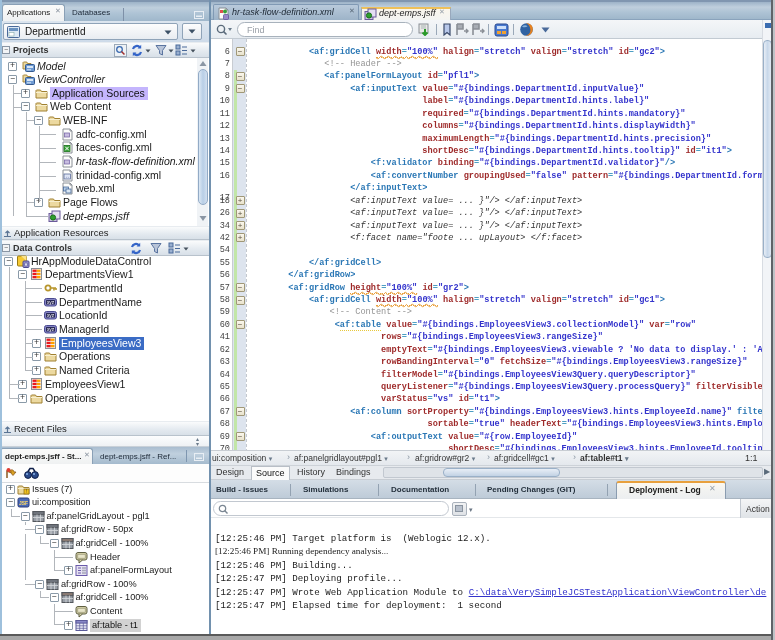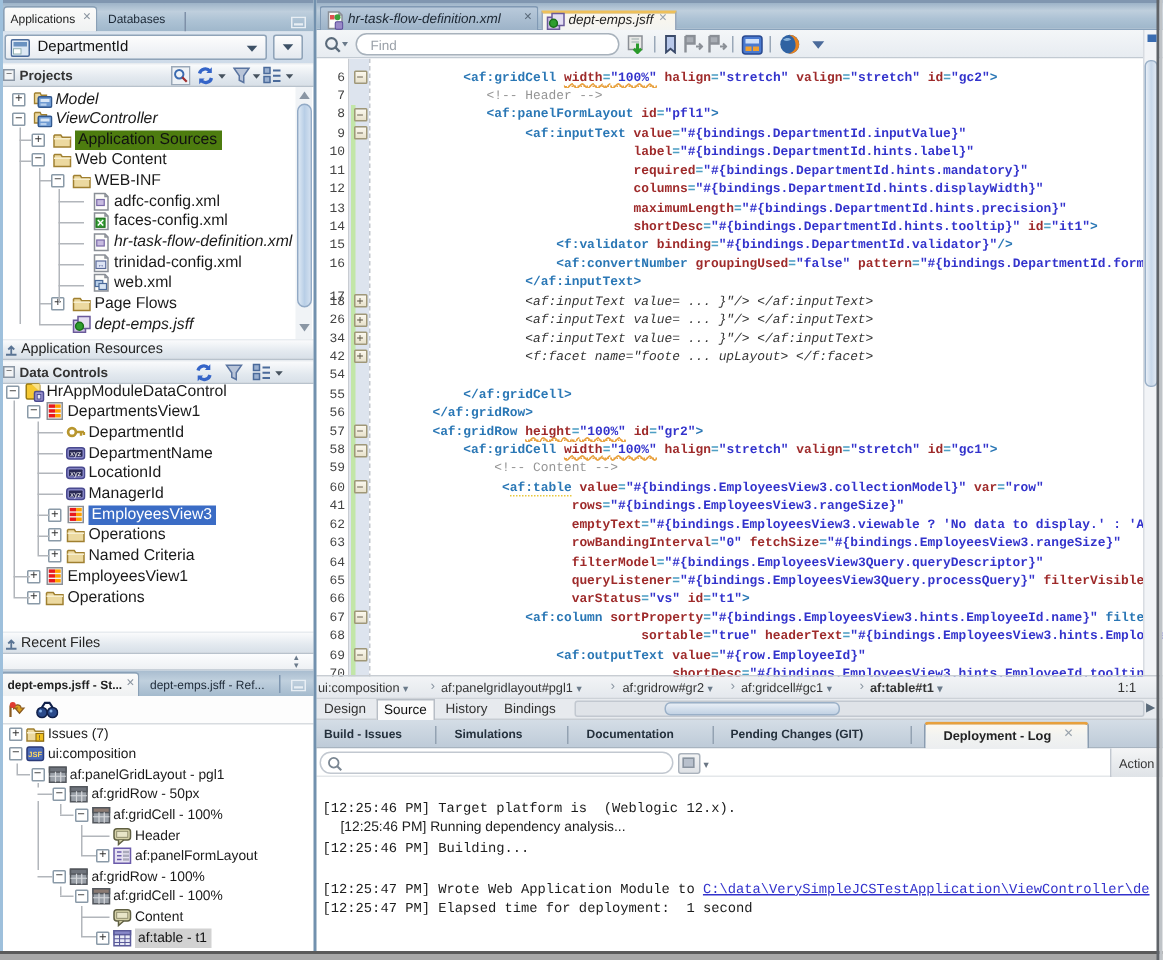--- a/index.html
+++ b/index.html
@@ -221,22 +221,23 @@
         <circle cx="4.5" cy="4.5" r="3.2" fill="none" stroke="#7a8692" stroke-width="1.2"></circle>
         <path d="M6.8 6.8 L9.5 9.5" stroke="#7a8692" stroke-width="1.4"></path>
       </svg>
     </div>
 <div class="abs" style="left:241px;top:502px;width:15px;height:14px;background:linear-gradient(#f2f3f4,#dfe2e6);border:1px solid #aab2bc;border-radius:2px"></div>
 <div class="abs" style="left:244px;top:505px;width:8px;height:7px;background:#b8c0cc;border:1px solid #8a94a0"></div>
 <div class="abs" style="left:258px;top:506px;font-size:7px;color:#6a7684">▾</div>
 <div class="abs" style="left:529px;top:499px;width:35px;height:19px;background:linear-gradient(#f4f5f6,#dfe3e7);border-left:1px solid #c2c8d0"></div>
 <div class="abs" style="left:535px;top:504px;font-size:8.5px;color:#333">Action</div>
 <div class="abs" style="left:4px;top:532.9px;font-family:'Liberation Mono',monospace;font-size:9.2px;color:#1c1c1c;white-space:pre">[12:25:46 PM] Target platform is  (Weblogic 12.x).</div>
-<div class="abs" style="left:16px;top:546.3px;font-family:Liberation Sans, sans-serif;font-size:9.2px;color:#1c1c1c;white-space:pre">[12:25:46 PM] Running dependency analysis...</div>
+<div class="abs" style="left:4px;top:546.3px;font-family:Liberation Serif, serif;font-size:9.2px;color:#1c1c1c;white-space:pre">[12:25:46 PM] Running dependency analysis...</div>
 <div class="abs" style="left:4px;top:559.7px;font-family:'Liberation Mono',monospace;font-size:9.2px;color:#1c1c1c;white-space:pre">[12:25:46 PM] Building...</div>
+<div class="abs" style="left:4px;top:573.1px;font-family:'Liberation Mono',monospace;font-size:9.2px;color:#1c1c1c;white-space:pre">[12:25:47 PM] Deploying profile...</div>
 <div class="abs" style="left:4px;top:586.5px;font-family:'Liberation Mono',monospace;font-size:9.2px;color:#1c1c1c;white-space:pre">[12:25:47 PM] Wrote Web Application Module to <span style="color:#3333cc;text-decoration:underline">C:\data\VerySimpleJCSTestApplication\ViewController\de</span></div>
 <div class="abs" style="left:4px;top:599.9px;font-family:'Liberation Mono',monospace;font-size:9.2px;color:#1c1c1c;white-space:pre">[12:25:47 PM] Elapsed time for deployment:  1 second</div>
 </div>
 <div class="abs" style="left:0;top:0;width:209px;height:640px;background:#fff">
 <div class="abs" style="left:0;top:0;width:209px;height:21px;background:linear-gradient(180deg,#9db3c8 0%,#bfcfdd 30%,#aec3d5 60%,#9fb7cb 100%);border-top:2px solid #8096b0"></div>
 <div class="abs" style="left:2px;top:4px;width:63px;height:17px;background:linear-gradient(#fbfbfa,#eff1f2);border:1px solid #8aa0b6;border-bottom:none;border-radius:3px 3px 0 0"></div>
 <div class="abs" style="left:7px;top:8px;font-size:8px;color:#222">Applications</div>
 <div class="abs" style="left:55px;top:7px;font-size:7px;color:#8a94a0">✕</div>
 <div class="abs" style="left:72px;top:8px;font-size:8px;color:#1c2836">Databases</div>
 <div class="sep" style="left:123px;top:8px;height:13px;background:#7e90a8"></div>
@@ -332,21 +333,21 @@
       </svg>
     </div>
     <div class="trt" style="left:37px;top:73.0px;font-size:10.5px;font-style:italic;">ViewController</div>
 <div class="exp" style="left:21px;top:88.5px">+</div>
     <div style="position:absolute;left:35px;top:86.5px">
       <svg width="13" height="12" viewBox="0 0 13 12" style="">
         <path d="M1 3.5 L1 11 L12 11 L12 4.5 L6.5 4.5 L5.5 3 L1.5 3 Z" fill="#ecd9a0" stroke="#a08030" stroke-width="1"></path>
         <path d="M1 5.5 L12 5.5" stroke="#f7efcf" stroke-width="1"></path>
       </svg>
     </div>
-    <div class="trt" style="left:50px;top:86.5px;font-size:10.5px;background:#4d7c0f;color:#111;padding:0 3px 1px 2px;">Application Sources</div>
+    <div class="trt" style="left:50px;top:86.5px;font-size:10.5px;background:#c4b5fd;color:#111;padding:0 3px 1px 2px;">Application Sources</div>
 <div class="exp" style="left:21px;top:102.2px">−</div>
     <div style="position:absolute;left:35px;top:100.2px">
       <svg width="13" height="12" viewBox="0 0 13 12" style="">
         <path d="M1 3.5 L1 11 L12 11 L12 4.5 L6.5 4.5 L5.5 3 L1.5 3 Z" fill="#ecd9a0" stroke="#a08030" stroke-width="1"></path>
         <path d="M1 5.5 L12 5.5" stroke="#f7efcf" stroke-width="1"></path>
       </svg>
     </div>
     <div class="trt" style="left:50px;top:100.2px;font-size:10.5px;">Web Content</div>
 <div class="exp" style="left:34px;top:115.9px">−</div>
     <div style="position:absolute;left:48px;top:113.9px">

